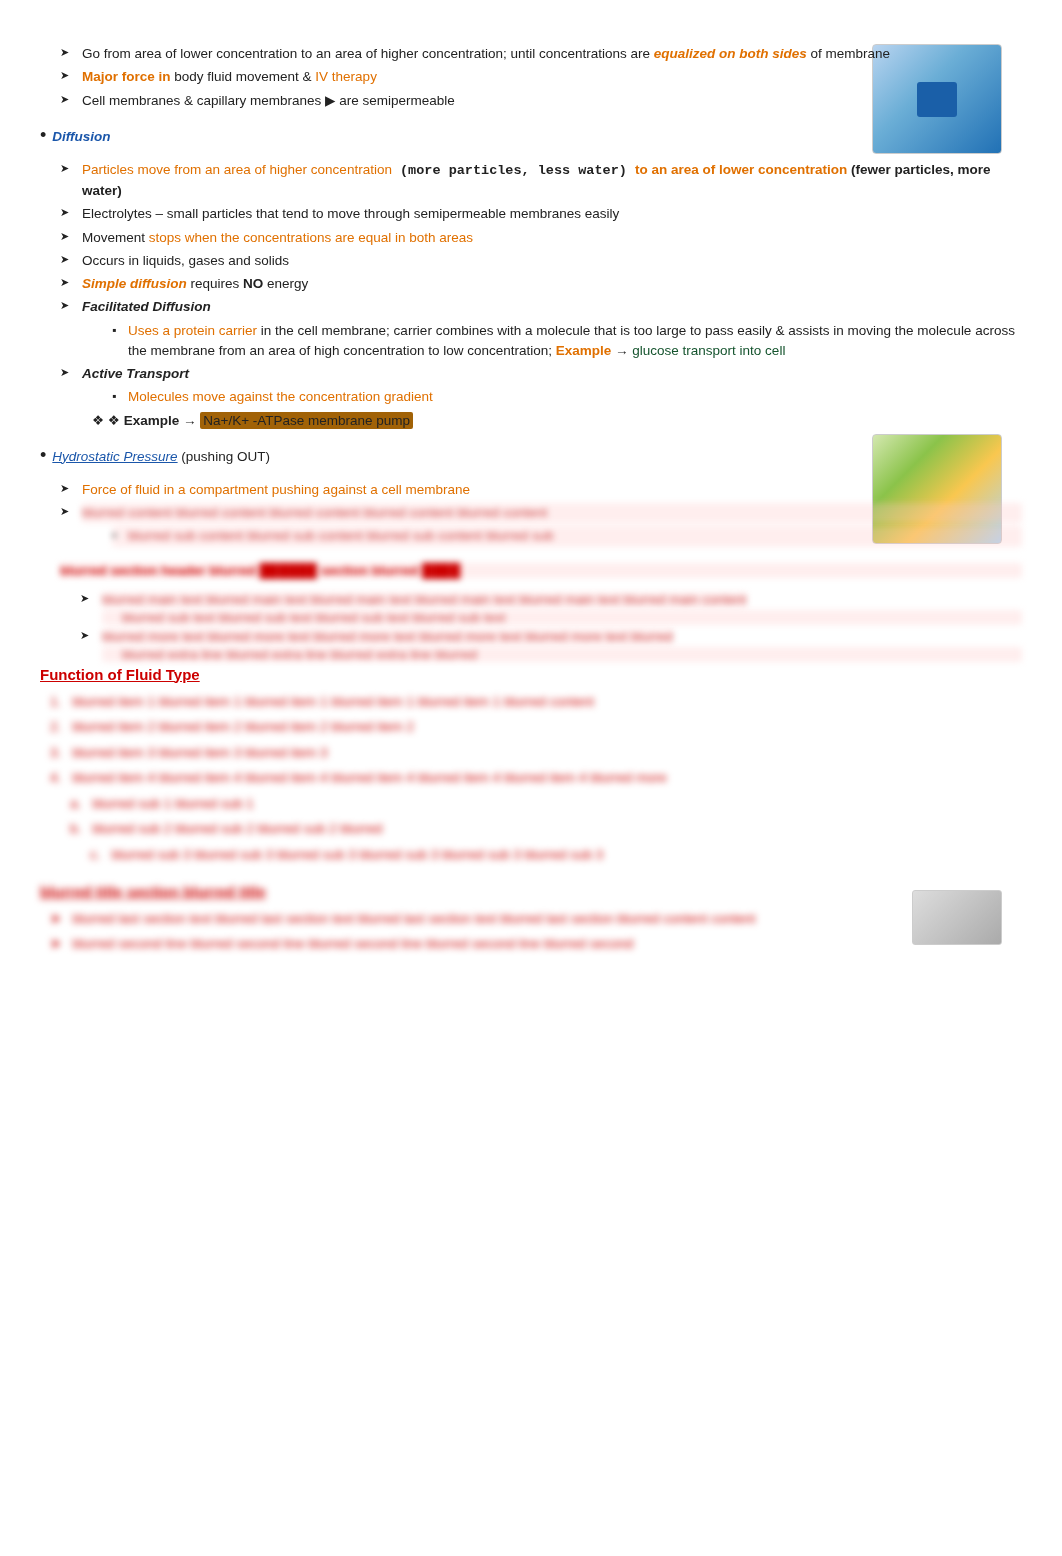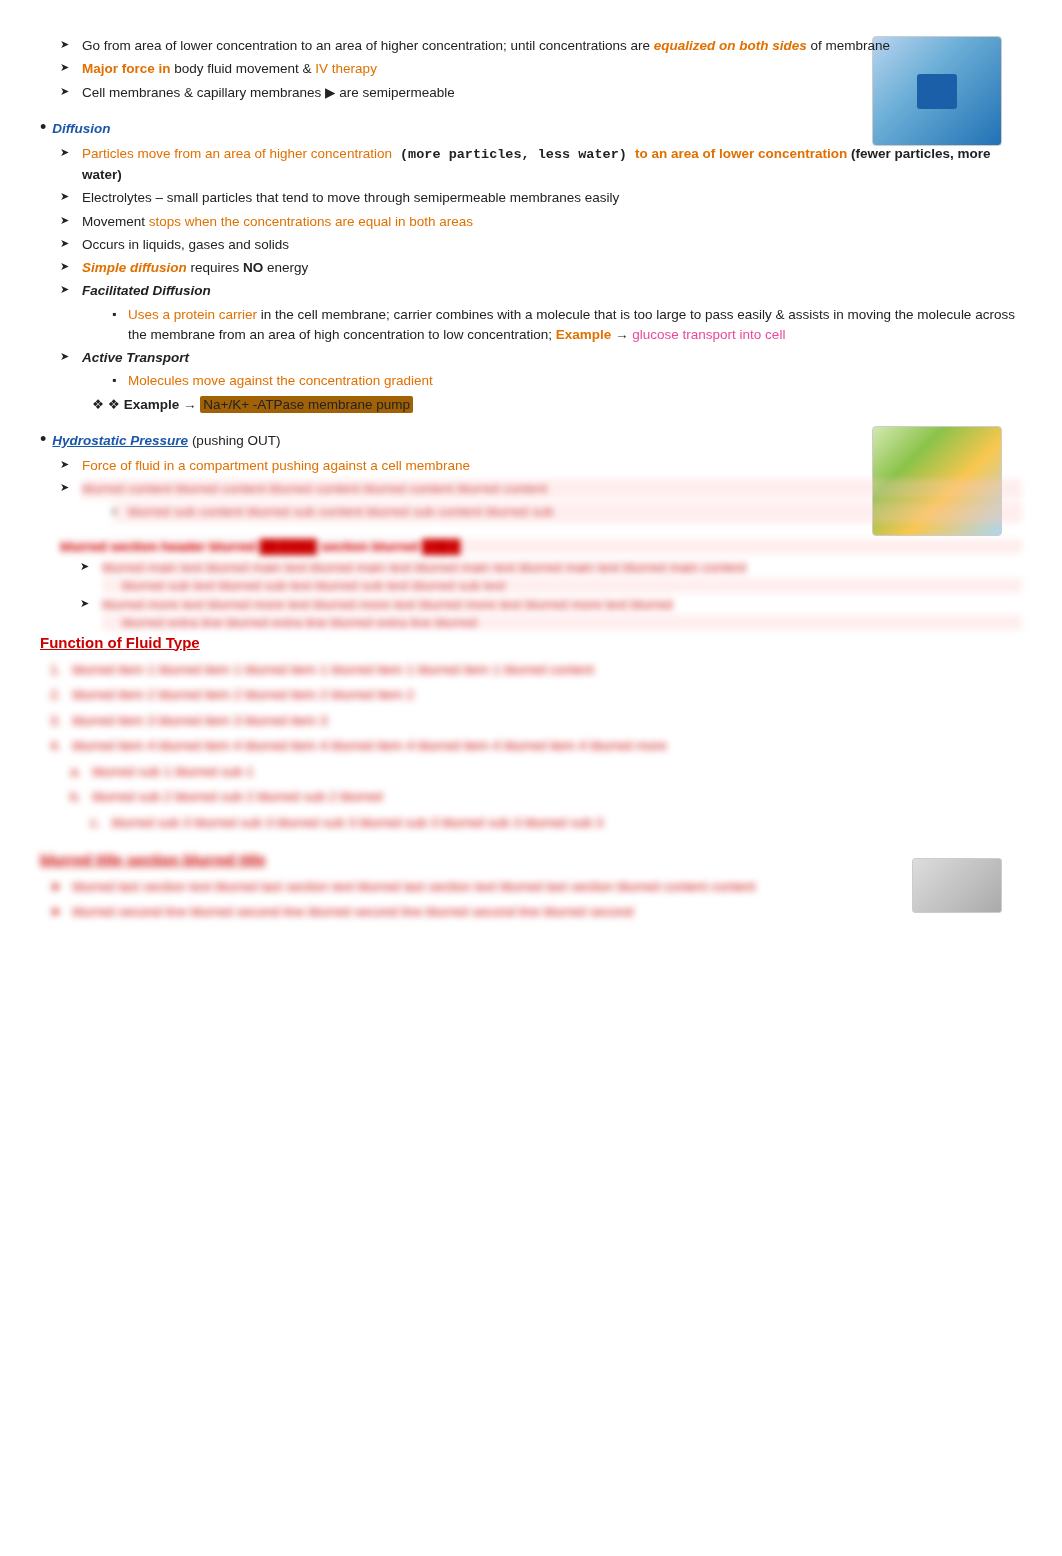--- a/index.html
+++ b/index.html
@@ -56,21 +56,21 @@
     .bullet-dot::before {
       content: "•";
       font-size: 18px;
       margin-right: 6px;
     }
 
     
     .arrow-list {
       list-style: none;
       padding-left: 20px;
-      margin-top: 6px;
+      margin-top: 14px;
     }
     .arrow-list > li {
       position: relative;
       padding-left: 22px;
       margin-bottom: 3px;
       line-height: 1.5;
     }
     .arrow-list > li::before {
       content: "➤";
       position: absolute;
@@ -104,21 +104,21 @@
     .diamond-item {
       padding-left: 10px;
       margin-top: 3px;
     }
     .diamond-item::before {
       content: "❖ ";
       color: #222;
     }
     .orange { color: #e07000; }
     .orange-bold { color: #e07000; font-weight: bold; }
-    .green { color: #ec4899; }
+    .green { color: #14532d; }
     .blue { color: #1a56aa; }
     .italic { font-style: italic; margin-top: 28px; }
     .bold-italic { font-weight: bold; font-style: italic; }
 
     
     .highlight-yellow {
       background-color: #a16207;
       padding: 1px 3px;
       border-radius: 2px;
     }
@@ -229,21 +229,21 @@
           </ul>
           <div class="diamond-item">
             <span>❖ </span><span style="font-weight:bold;">Example</span><span> → </span><span class="highlight-yellow">Na+/K+ -ATPase membrane pump</span>
           </div>
         </li>
       </ul>
     </li>
 
     <li style="margin-top:14px;">
       <div>
-        <span class="bullet-dot"></span><span style="font-weight:bold; text-decoration:underline; color:#1a56aa; font-style:italic;margin-top:48px;">Hydrostatic Pressure</span><span> (pushing OUT)</span>
+        <span class="bullet-dot"></span><span style="font-weight:normal; text-decoration:underline; color:#1a56aa; font-style:italic;margin-top:48px;">Hydrostatic Pressure</span><span> (pushing OUT)</span>
       </div>
       <ul class="arrow-list">
         <li>
           <span class="orange">Force of fluid in a compartment pushing against a cell membrane</span>
         </li>
         <li>
           <div class="blurred">blurred content blurred content blurred content blurred content blurred content</div>
           <ul class="sub-bullet-list" style="padding-left:30px;">
             <li class="blurred">blurred sub content blurred sub content blurred sub content blurred sub</li>
           </ul>

